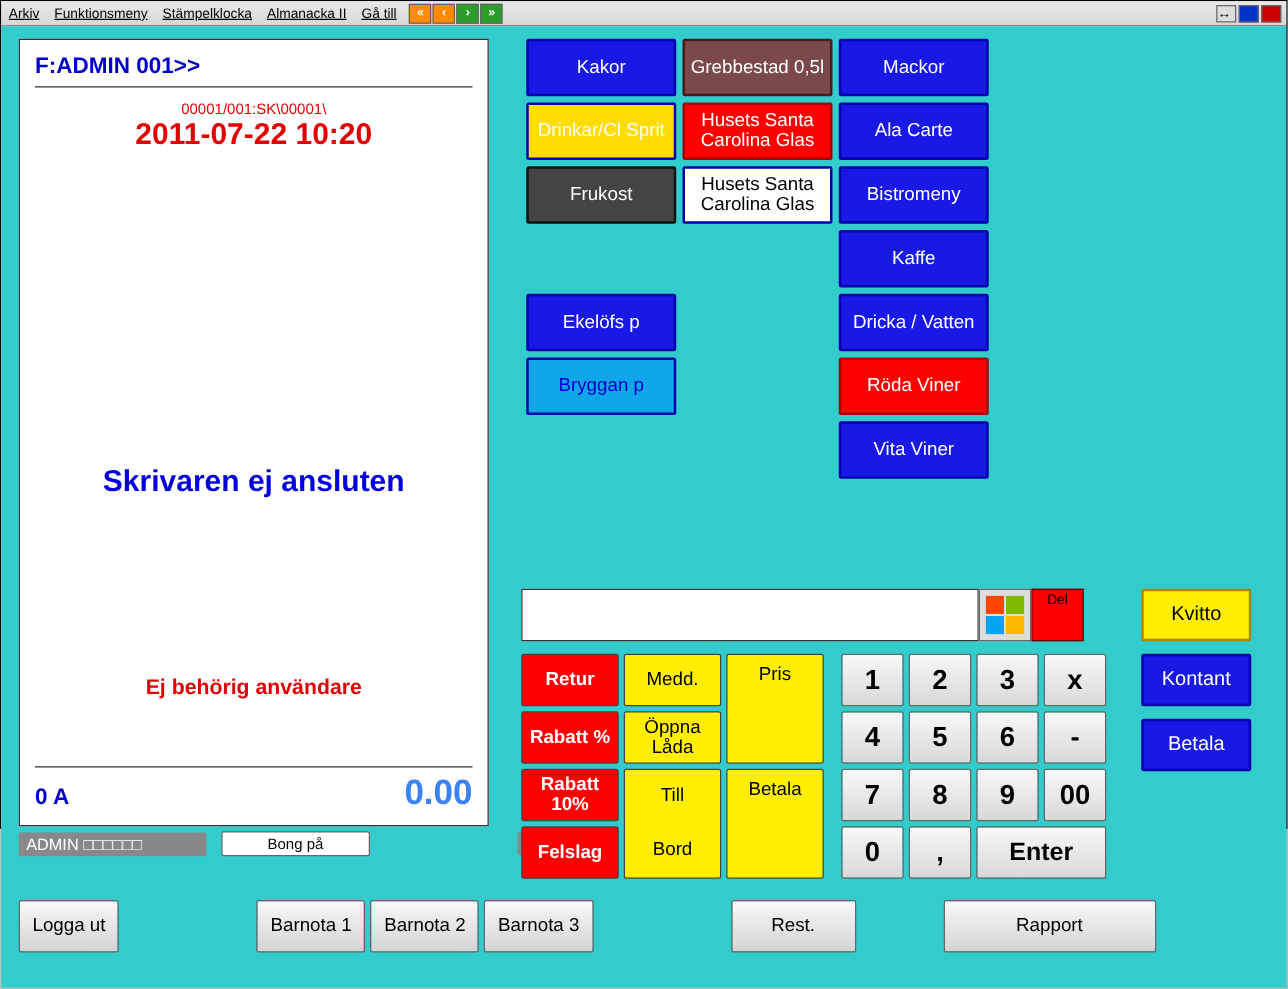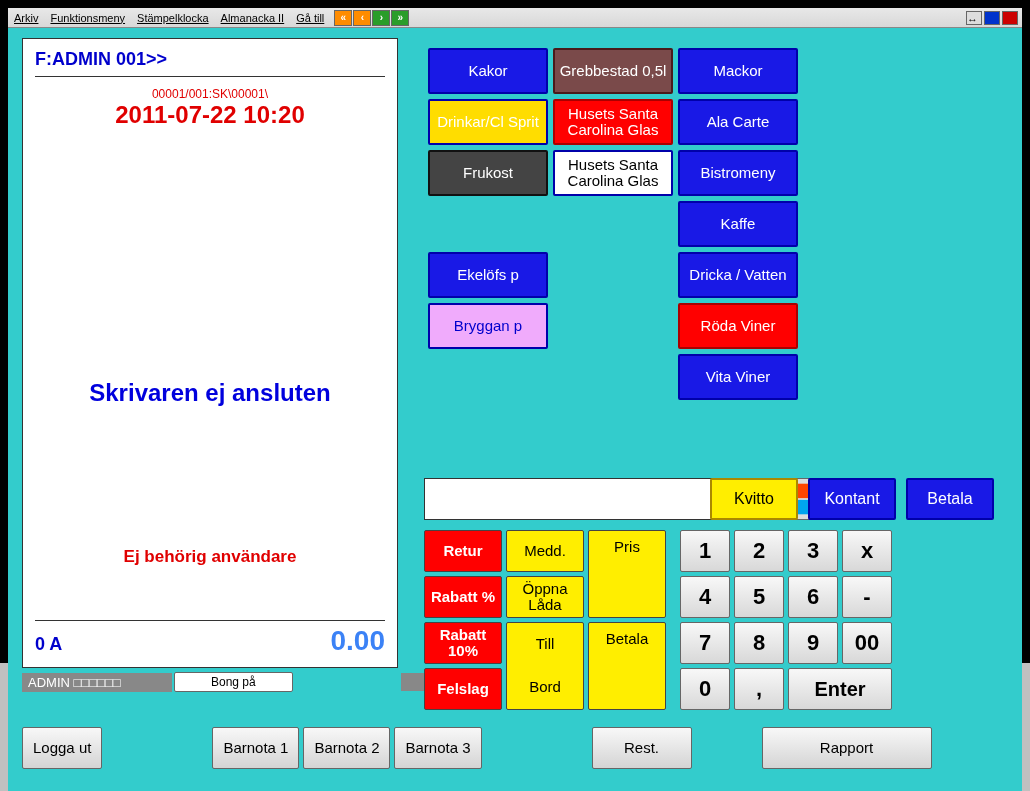--- a/index.html
+++ b/index.html
@@ -1,17 +1,17 @@
 <!DOCTYPE html>
 <html><head>
 <meta charset="utf-8">
 <style>
   * { box-sizing: border-box; margin: 0; padding: 0; }
   body { font-family: Arial, sans-serif; background: #c0c0c0; width: 1030px; height: 791px; overflow: hidden; }
-  .window { width: 1030px; height: 663px; border: 8px solid #000000; background: #f0f0f0; position: relative; }
+  .window { width: 1030px; height: 663px; border: 1px solid #000000; background: #f0f0f0; position: relative; }
   .menubar { background: linear-gradient(to bottom, #e8e8e8, #d8d8d8); height: 20px; display: flex; align-items: center; font-size: 11px; border-bottom: 1px solid #888; }
   .menubar .menu-item { padding: 2px 6px; text-decoration: underline; cursor: pointer; }
   .menubar .nav-btns { display: flex; margin-left: 4px; }
   .menubar .nav-btn { width: 18px; height: 16px; display: flex; align-items: center; justify-content: center; border: 1px solid #666; font-size: 10px; font-weight: bold; color: #fff; margin-right: 1px; }
   .menubar .nav-btn.orange { background: #ff8c00; }
   .menubar .nav-btn.green { background: #2a9d2a; }
   .menubar .right-ctrls { margin-left: auto; display: flex; gap: 2px; padding-right: 4px; }
   .menubar .ctrl { width: 16px; height: 14px; border: 1px solid #666; background: #ddd; }
   .menubar .ctrl.blue { background: #0033cc; }
   .menubar .ctrl.red { background: #cc0000; }
@@ -24,55 +24,55 @@
   .receipt .small-red { color: #e00000; font-size: 12px; text-align: center; margin-top: 10px; }
   .receipt .big-red { color: #e00000; font-size: 24px; font-weight: bold; text-align: center; }
   .receipt .msg-blue { color: #0000dd; font-weight: bold; font-size: 24px; text-align: center; margin-top: 250px; }
   .receipt .msg-red { color: #e00000; font-weight: bold; font-size: 17px; text-align: center; margin-top: 140px; }
   .receipt .footer { position: absolute; bottom: 10px; left: 12px; right: 12px; }
   .receipt .footer hr { margin-bottom: 4px; }
   .receipt .footer-row { display: flex; justify-content: space-between; align-items: baseline; }
   .receipt .footer-left { color: #0000cc; font-weight: bold; font-size: 18px; }
   .receipt .footer-right { color: #3b82f6; font-weight: bold; font-size: 28px; }
 
-  .status-row { position: absolute; left: 14px; top: 644px; display: flex; align-items: center; gap: 2px; }
+  .status-row { position: absolute; left: 14px; top: 644px; display: flex; align-items: center; gap: 12px; }
   .admin-badge { background: #888; color: #fff; font-size: 13px; padding: 2px 6px; width:150px; }
   .bong-btn { background: #fff; border: 1px solid #666; font-size: 12px; padding: 2px 36px; border-radius:2px; }
   .grey-box { width: 40px; height: 18px; background: #888; margin-left: 106px; }
 
-  .cat-grid { position: absolute; left: 420px; top: 20px; display: grid; grid-template-columns: repeat(3, 120px); grid-auto-rows: 46px; gap: 5px; }
+  .cat-grid { position: absolute; left: 420px; top: 10px; display: grid; grid-template-columns: repeat(3, 120px); grid-auto-rows: 46px; gap: 5px; }
   .cat-btn { border: 2px solid #0000aa; color: #fff; font-size: 15px; display: flex; align-items: center; justify-content: center; text-align: center; line-height: 1.1; border-radius: 2px; cursor:pointer; }
   .cat-btn.blue { background: #1919e6; }
   .cat-btn.yellow { background: #ffdd00; color: #fff; }
   .cat-btn.brown { background: #7a4a4a; border-color: #4a1a1a; }
   .cat-btn.red { background: #ff0000; border-color: #aa0000; }
   .cat-btn.white { background: #fff; color: #000; border-color: #0000aa; }
   .cat-btn.grey { background: #444; border-color: #111; }
-  .cat-btn.green { background: #f0abfc; color:#0000cc; border-color: #0000aa; }
+  .cat-btn.green { background: #0ea5e9; color:#0000cc; border-color: #0000aa; }
   .cat-btn.empty { visibility: hidden; }
 
   .input-row { position: absolute; left: 416px; top: 450px; display: flex; align-items: stretch; }
   .text-input { width: 366px; height: 42px; background: #fff; border: 1px solid #333; }
   .win-btn { width: 42px; height: 42px; border: 1px solid #666; background: #ddd; position: relative; display:flex; align-items:center; justify-content:center; }
   .win-btn svg { width:34px; height:34px; }
   .del-btn { width: 42px; height: 42px; background: #ff0000; color:#000; font-size:11px; text-align:center; padding-top:2px; border: 1px solid #600; }
 
   .mid-grid { position: absolute; left: 416px; top: 502px; display: grid; grid-template-columns: 78px 78px 78px; grid-template-rows: 42px 42px 42px 42px; gap: 4px; }
   .mid-btn { border: 1px solid #444; font-size: 15px; display:flex; align-items:center; justify-content:center; text-align:center; line-height:1.1; border-radius:2px; cursor:pointer; }
   .mid-btn.red { background:#ff0000; color:#fff;font-weight:bold; }
   .mid-btn.yellow { background:#ffee00; color:#000; }
   .pris { grid-column:3; grid-row:1 / span 2; }
   .till-bord { grid-column:2; grid-row:3 / span 2; display:flex; flex-direction:column; justify-content:space-around; }
   .antal { grid-column:3; grid-row:3 / span 2; align-items:flex-start; padding-top:8px; }
 
   .keypad { position: absolute; left: 672px; top: 502px; display: grid; grid-template-columns: repeat(4, 50px); grid-template-rows: repeat(4, 42px); gap: 4px; }
   .key { background: linear-gradient(to bottom,#f8f8f8,#d8d8d8); border:1px solid #666; font-size:22px; font-weight:bold; display:flex; align-items:center; justify-content:center; border-radius:2px; cursor:pointer; }
   .key.enter { grid-column:3 / span 2; font-size:20px; }
 
-  .right-col { position: absolute; right: 28px; top: 450px; display:flex; flex-direction:row; gap:10px; }
+  .right-col { position: absolute; right: 28px; top: 450px; display:flex; flex-direction:column; gap:10px; }
   .right-btn { width: 88px; height: 42px; display:flex; align-items:center; justify-content:center; font-size:16px; border-radius:2px; border:2px solid; cursor:pointer; }
   .right-btn.yellow { background:#ffee00; color:#000; border-color:#aa8800; }
   .right-btn.blue { background:#1919e6; color:#fff; border-color:#0000aa; }
 
   .bottom-row { position: absolute; left: 14px; bottom: 28px; right: 14px; display:flex; align-items:center; }
   .bot-btn { background: linear-gradient(to bottom,#f8f8f8,#d4d4d4); border:1px solid #666; font-size:15px; padding: 6px 10px; min-width:70px; height:42px; display:flex; align-items:center; justify-content:center; text-align:center; line-height:1.1; cursor:pointer; border-radius:2px; }
 </style>
 </head>
 <body>
 

